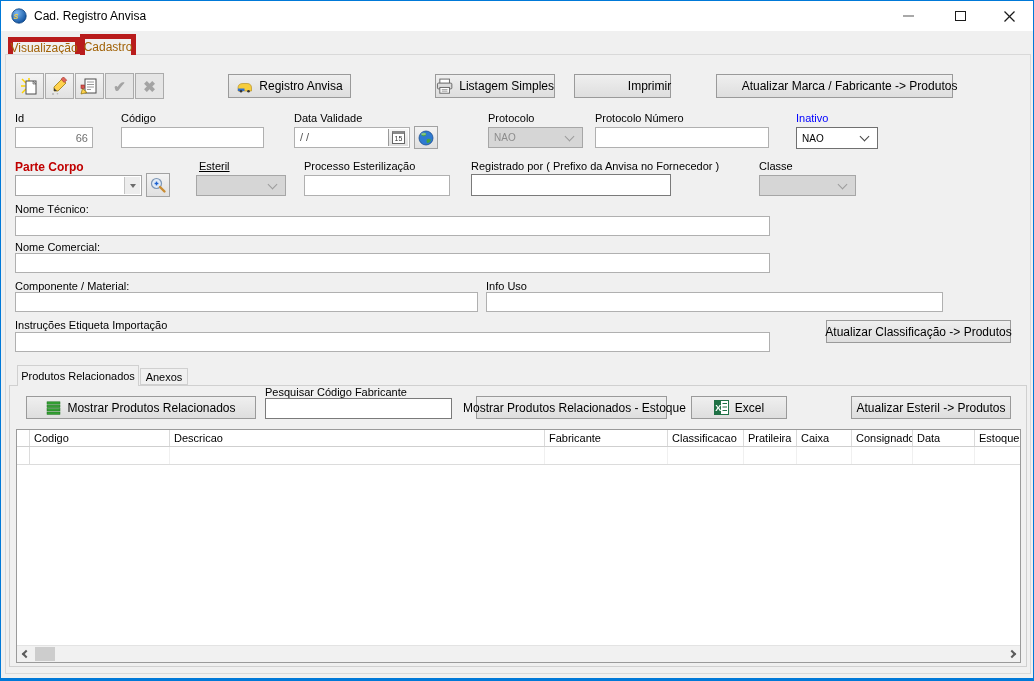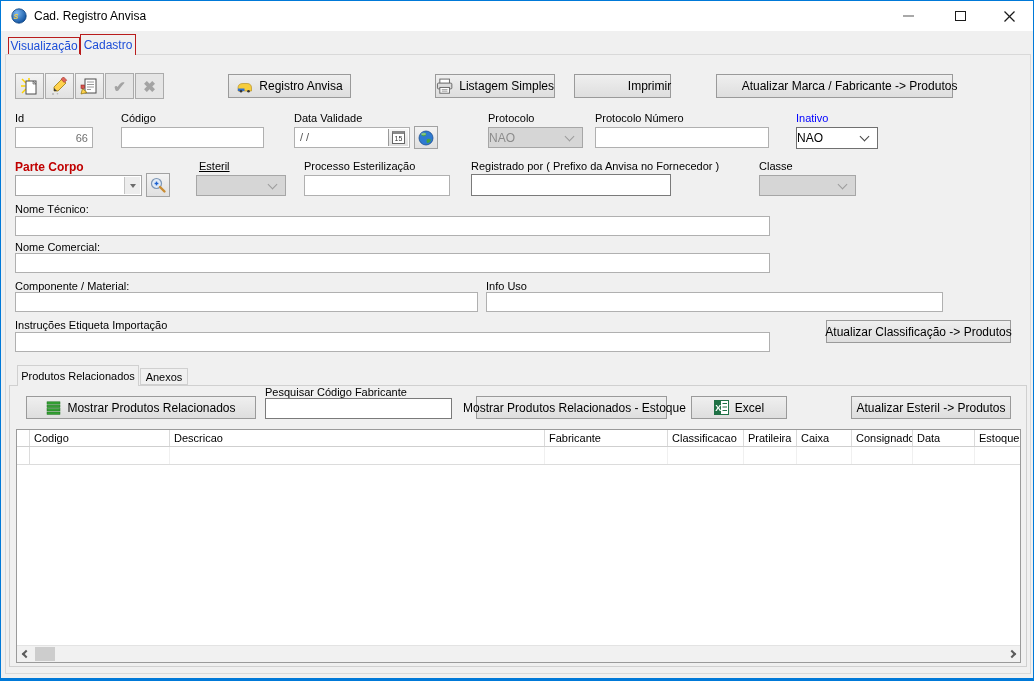--- a/index.html
+++ b/index.html
@@ -9,42 +9,42 @@
     border:1px solid #0079d8; border-bottom:3px solid #0079d8; overflow:hidden;
   }
   
   .titlebar{ position:absolute; left:0; top:0; width:100%; height:30px; background:#ffffff; }
   .app-icon{ position:absolute; left:10px; top:7px; width:16px; height:16px; }
   .title-text{ position:absolute; left:33px; top:8px; font-size:12px; color:#000; white-space:nowrap; }
   .win-btn{ position:absolute; top:0; width:34px; height:30px; display:flex; align-items:center; justify-content:center; }
   .min-glyph{ width:11px; height:2px; background:#a9a9a9; }
   .max-glyph{ width:11px; height:10px; border:1.4px solid #1b1b1b; background:transparent; }
   
-  .tab{ position:absolute; font-size:12px; color:#1d4ed8; background:#f0f0f0;
-        border:1px solid #b91c1c; display:flex; align-items:center; justify-content:center; }
+  .tab{ position:absolute; font-size:12px; color:#a16207; background:#f0f0f0;
+        border:5px solid #b91c1c; display:flex; align-items:center; justify-content:center; }
   .tab-inactive{ top:36px; height:18px; border-bottom:1px solid #d9d9d9; }
   .tab-active{ top:33px; height:21px; border-bottom:none; z-index:3; }
   .page-panel{ position:absolute; left:4px; top:53px; width:1026px; height:620px;
                background:#f0f0f0; border:1px solid #d9d9d9; }
   
   .btn{ position:absolute; background:linear-gradient(#efefef,#dedede); border:1px solid #9a9a9a;
         font-size:12px; color:#000; display:flex; align-items:center; justify-content:center; gap:6px;
         white-space:nowrap; cursor:default; }
   .tool-btn{ position:absolute; top:72px; width:29px; height:26px; background:linear-gradient(#f3f3f3,#e2e2e2);
              border:1px solid #ababab; display:flex; align-items:center; justify-content:center; }
   .tool-btn.disabled{ background:#e5e5e5; }
   .glyph-gray{ font-size:15px; color:#a3a3a3; font-weight:bold; line-height:1; }
   
   .lbl{ position:absolute; font-size:11px; color:#000; white-space:nowrap; }
   .lbl-red{ color:#c00000; font-weight:bold; font-size:12px;text-align:center; }
   .lbl-blue{ color:#0000ff; }
   .txt{ position:absolute; background:#fff; border:1px solid #b0b0b0; font-family:"Liberation Sans",sans-serif;
         font-size:11px; color:#222; padding:2px 4px; outline:none; }
   .txt-dark{ border:1px solid #7a7a7a; }
-  .combo{ position:absolute; font-size:12px; display:flex; align-items:center; }
+  .combo{ position:absolute; font-size:10px; display:flex; align-items:center; padding-left:5px; }
   .combo-enabled{ background:#fff; border:1px solid #707070; color:#000; }
   .combo-disabled{ background:#d6d6d6; border:1px solid #a6a6a6; color:#8c8c8c; }
   .chev{ position:absolute; right:9px; top:50%; width:7px; height:7px; margin-top:-5px;
          border-right:1.5px solid #444; border-bottom:1.5px solid #444; transform:rotate(45deg); }
   .chev-gray{ border-color:#9c9c9c; }
   .classic-arrow{ position:absolute; right:1px; top:1px; bottom:1px; width:16px; background:#ededed;
                   border-left:1px solid #c4c4c4; display:flex; align-items:center; justify-content:center; }
   .classic-arrow i{ width:0; height:0; border-left:3.5px solid transparent; border-right:3.5px solid transparent;
                     border-top:4.5px solid #6b6b6b; }
   .date-wrap{ position:absolute; background:#fff; border:1px solid #b0b0b0; }

